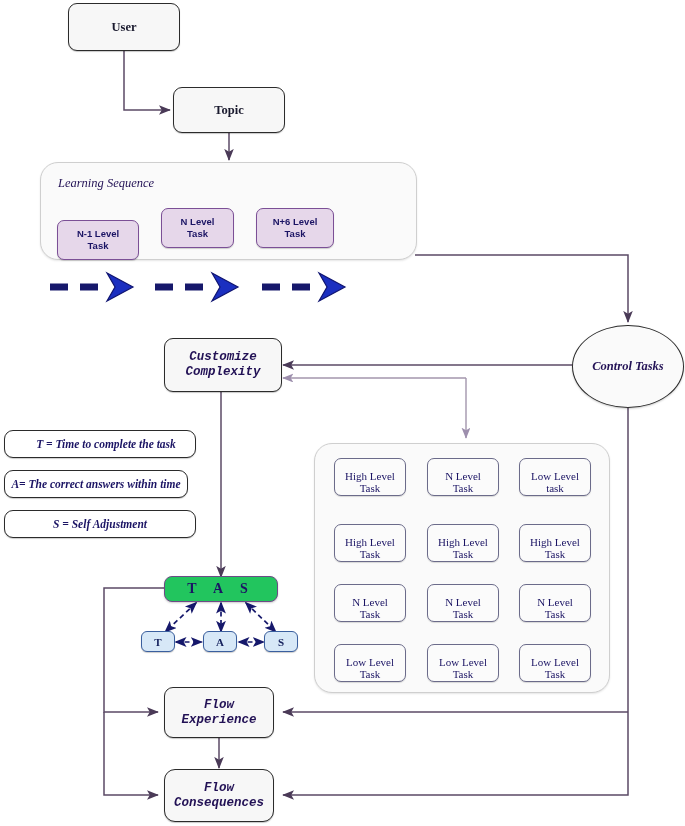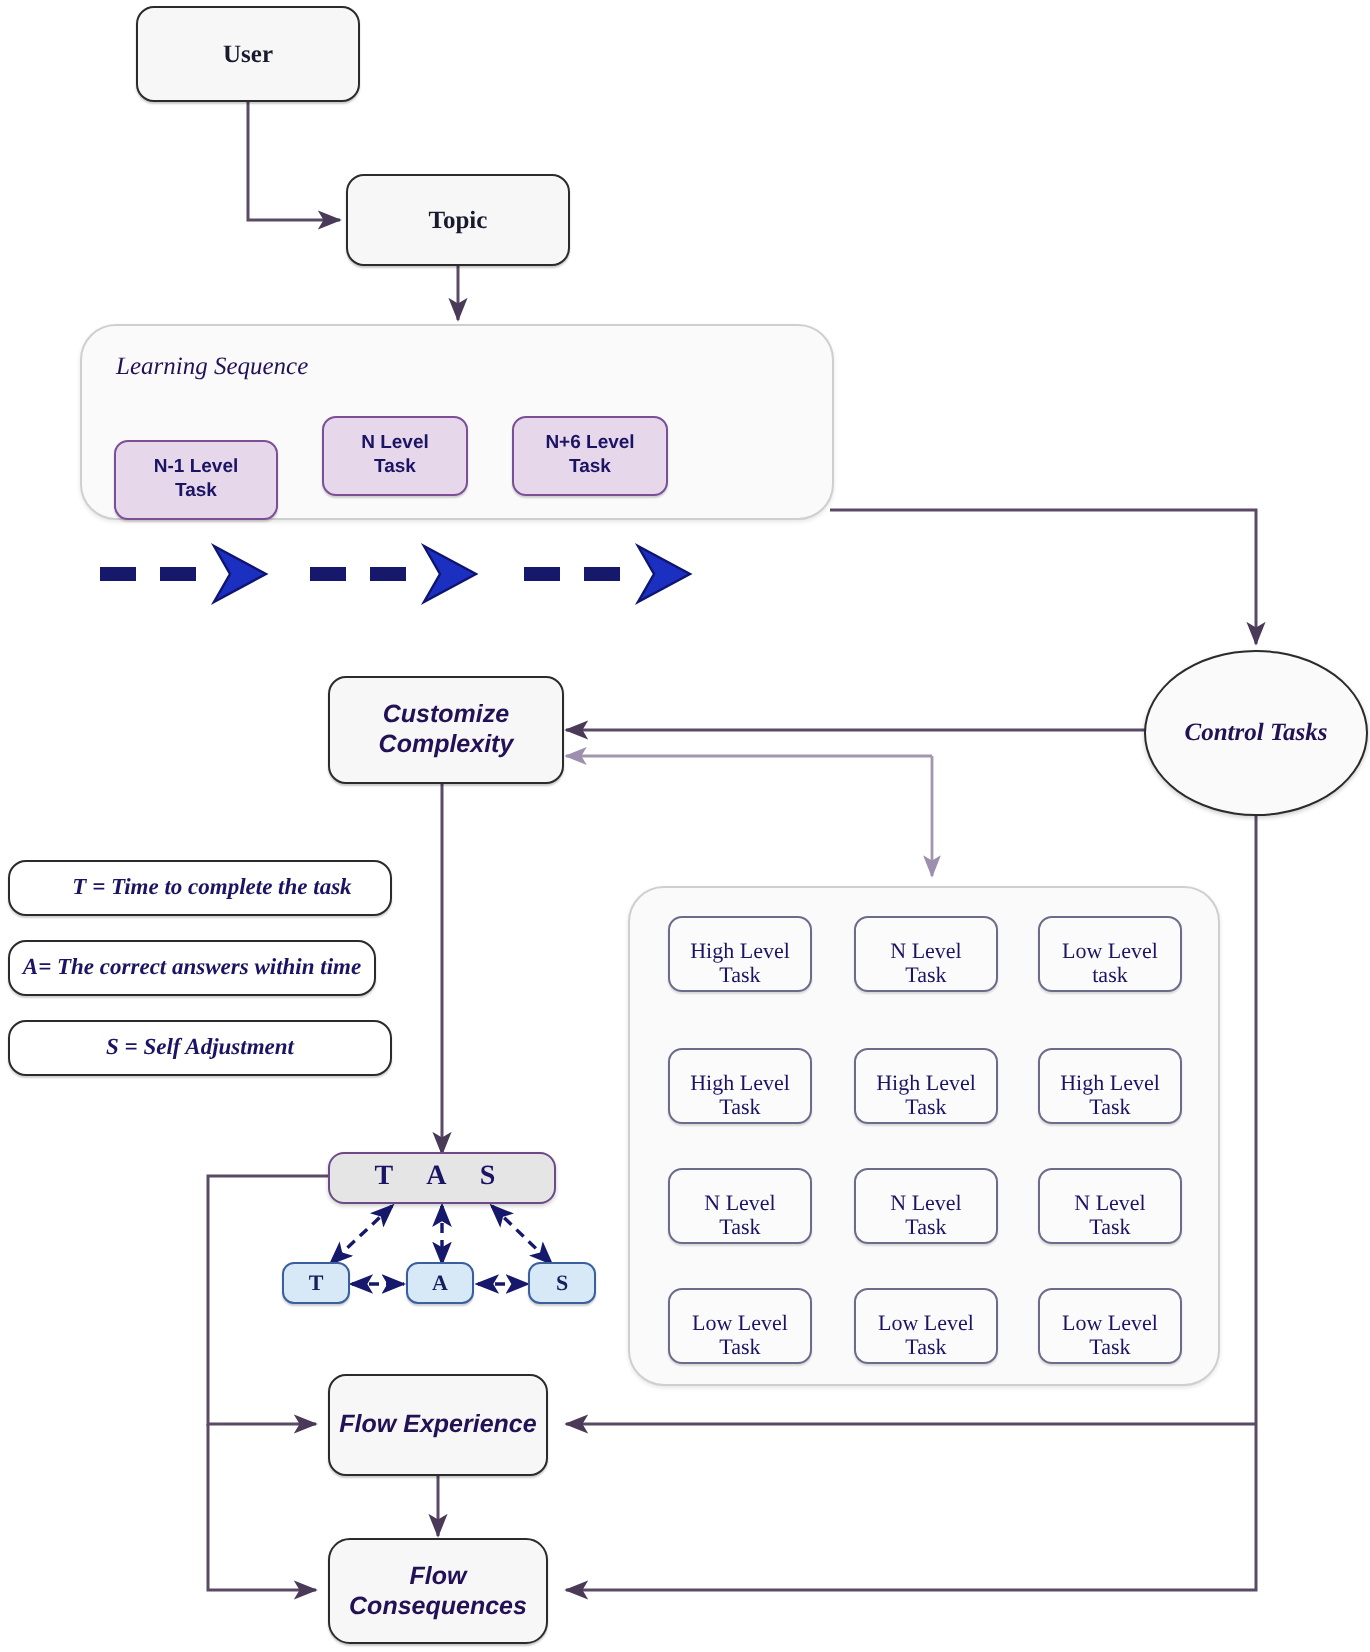--- a/index.html
+++ b/index.html
@@ -13,21 +13,21 @@
 
   
   .rbox{
     background:#f7f7f7;
     border:1.3px solid #2b2b2b;
     border-radius:9px;
     box-shadow:0 1px 1px rgba(0,0,0,.22);
     color:#1b1464;
   }
   .rbox .t{font-family:"Liberation Serif",serif;font-weight:bold;font-size:12.5px;line-height:1.15;color:#1a1a2e;}
-  .rbox .ti{font-family:Liberation Sans, sans-serif;font-weight:bold;font-style:italic;font-size:12.5px;line-height:1.18;color:#221155;}
+  .rbox .ti{font-family:Liberation Mono, monospace;font-weight:bold;font-style:italic;font-size:12.5px;line-height:1.18;color:#221155;}
 
   
   .panel{
     position:absolute;
     background:#fafafa;
     border:1.1px solid #cfcfcf;
     border-radius:18px;
     box-shadow:0 1px 2px rgba(0,0,0,.10);
   }
   .panel-title{
@@ -44,21 +44,21 @@
     border-radius:7px;
     display:flex;align-items:center;justify-content:center;text-align:center;
     font-family:"Liberation Sans",sans-serif;font-weight:bold;font-size:9.5px;
     line-height:1.25;color:#1b1464;
     box-shadow:0 1px 1px rgba(0,0,0,.18);
   }
 
   
   .tasbar{
     position:absolute;box-sizing:border-box;
-    background:#e5e5e5;
+    background:#22c55e;
     border:1.2px solid #6d4a86;
     border-radius:8px;
     display:flex;align-items:center;justify-content:center;
     letter-spacing:7px;
     font-family:"Liberation Serif",serif;font-weight:bold;font-size:14px;color:#1b1464;
     box-shadow:0 1px 2px rgba(0,0,0,.2);
   }
 
   
   .chip{

